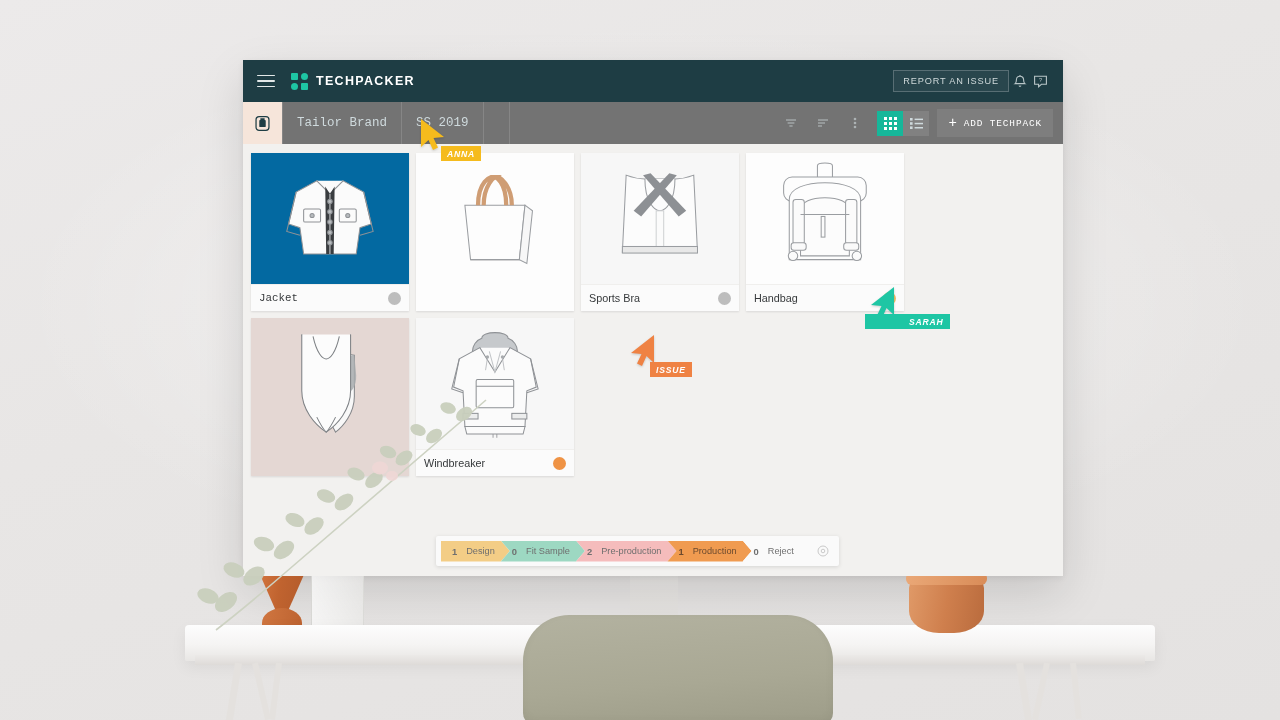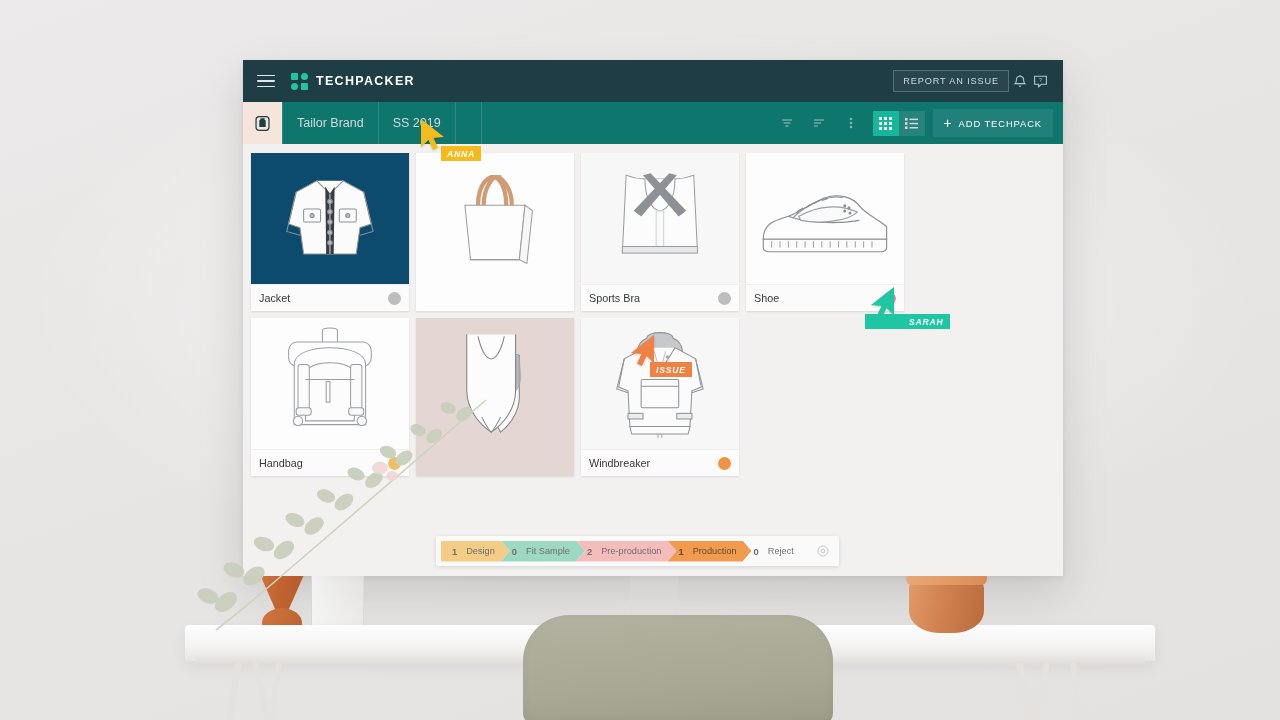--- a/index.html
+++ b/index.html
@@ -134,21 +134,21 @@
   .report-btn{
     border:1px solid rgba(255,255,255,.22); color:#cfd9da; font-size:9.2px;
     letter-spacing:.85px; padding:5px 9px; background:rgba(255,255,255,.05);
     cursor:pointer; white-space:nowrap;
   }
   .ico-btn{ width:18px; height:18px; cursor:pointer; position:relative;
     display:flex; align-items:center; justify-content:center; }
   .ico-btn svg{ display:block; }
 
   
-  .subbar{ height:42px; background:#0f766e; display:flex; align-items:stretch; }
+  .subbar{ height:42px; background:#737373; display:flex; align-items:stretch;font-family:Liberation Mono, monospace; }
   .clipboard-tab{
     width:39px; background:#f6e5da; display:flex; align-items:center; justify-content:center;
     cursor:pointer; flex:0 0 39px;
   }
   .breadcrumb{ display:flex; align-items:stretch; }
   .crumb{
     display:flex; align-items:center; padding:0 14px; color:#cfdadd;
     font-size:12.5px; border-right:1px solid rgba(255,255,255,.14); cursor:pointer;
     white-space:nowrap;
   }
@@ -182,21 +182,21 @@
   .card .thumb{ position:absolute; inset:0 0 27px 0; display:flex;
     align-items:center; justify-content:center; overflow:hidden; }
   .card .thumb svg{ width:86%; height:86%; }
   .card-foot{
     position:absolute; left:0; right:0; bottom:0; height:27px; background:#fbfbfb;
     display:flex; align-items:center; padding:0 8px; border-top:1px solid #f0efed;
   }
   .card-title{ font-size:10.8px; color:#36393b; }
   .dot{ width:13px; height:13px; border-radius:50%; margin-left:auto; }
 
-  .bg-grey{ background:#0c4a6e; }
+  .bg-grey{ background:#0369a1;font-family:Liberation Mono, monospace; }
   .bg-white{ background:#fdfdfd; }
   .bg-faint{ background:#f7f7f7; }
   .bg-mauve{ background:#e4d7d3; }
 
   
   .cursor{ position:absolute; z-index:40; pointer-events:none;font-style:italic; }
   .cursor svg{ display:block; filter:drop-shadow(0 1px 1px rgba(0,0,0,.18)); }
   .cursor .tag{
     position:absolute; color:#fff; font-size:8.6px; font-weight:bold;
     letter-spacing:.8px; padding:2.5px 6px; white-space:nowrap;
@@ -416,41 +416,20 @@
             <rect x="56" y="52" width="8" height="40" fill="#fbfbfb" stroke="#cfd1d3"></rect>
             <rect x="20" y="90" width="80" height="7" fill="#e8e8e8" stroke="#9a9da1"></rect>
           </svg>
         </div>
         <div class="card-foot">
           <span class="card-title">Sports Bra</span>
           <span class="dot" style="background:#bdbdbd"></span>
         </div>
       </div>
 
-      <div class="card bg-white">
-        <div class="thumb">
-          <svg viewBox="0 0 130 80" fill="none" stroke="#8a8d91" stroke-width="1.1">
-            <path d="M6 60 C6 44 18 42 30 38 C44 33 54 24 66 20 C78 16 92 20 98 28 C104 36 118 42 124 48 L124 60 Z" fill="#fdfdfd"></path>
-            <path d="M6 60 L124 60 L124 68 C124 70 122 72 118 72 L12 72 C8 72 6 70 6 68 Z" fill="#fbfbfb"></path>
-            <path d="M30 38 C46 44 74 46 98 42"></path>
-            <path d="M34 40 C48 26 66 18 82 20" stroke-width="1"></path>
-            <path d="M40 38 C58 28 78 26 96 34 C88 42 62 46 42 42 Z" fill="#fafafa" stroke="#9a9da1"></path>
-            <path d="M38 34 L44 30 M46 30 L52 27 M54 26 L60 23 M62 23 L68 21" stroke-width="1"></path>
-            <circle cx="84" cy="28" r=".9" fill="#8a8d91"></circle>
-              <circle cx="88" cy="30" r=".9" fill="#8a8d91"></circle>
-            <circle cx="84" cy="33" r=".9" fill="#8a8d91"></circle>
-              <circle cx="89" cy="35" r=".9" fill="#8a8d91"></circle>
-            <path d="M14 62 L14 68 M22 62 L22 68 M30 62 L30 68 M38 62 L38 68 M46 62 L46 68 M54 62 L54 68 M62 62 L62 68 M70 62 L70 68 M78 62 L78 68 M86 62 L86 68 M94 62 L94 68 M102 62 L102 68 M110 62 L110 68" stroke-width=".8"></path>
-          </svg>
-        </div>
-        <div class="card-foot">
-          <span class="card-title">Shoe</span>
-          <span class="dot" style="background:#f2919d"></span>
-        </div>
-      </div>
 
       <div class="card bg-white">
         <div class="thumb">
           <svg viewBox="0 0 120 120" fill="none" stroke="#9a9da1" stroke-width="1.1">
             <path d="M52 4 C52 0 68 0 68 4 L68 18 L52 18 Z" fill="#fdfdfd"></path>
             <rect x="16" y="16" width="88" height="26" rx="9" fill="#fdfdfd"></rect>
             <path d="M22 40 C22 28 40 22 60 22 C80 22 98 28 98 40 L98 104 L22 104 Z" fill="#fdfdfd"></path>
             <path d="M34 52 C34 42 46 38 60 38 C74 38 86 42 86 52 L86 100 L34 100 Z" fill="#fcfcfc"></path>
             <rect x="26" y="40" width="12" height="48" rx="3" fill="#fbfbfb"></rect>
             <rect x="82" y="40" width="12" height="48" rx="3" fill="#fbfbfb"></rect>

